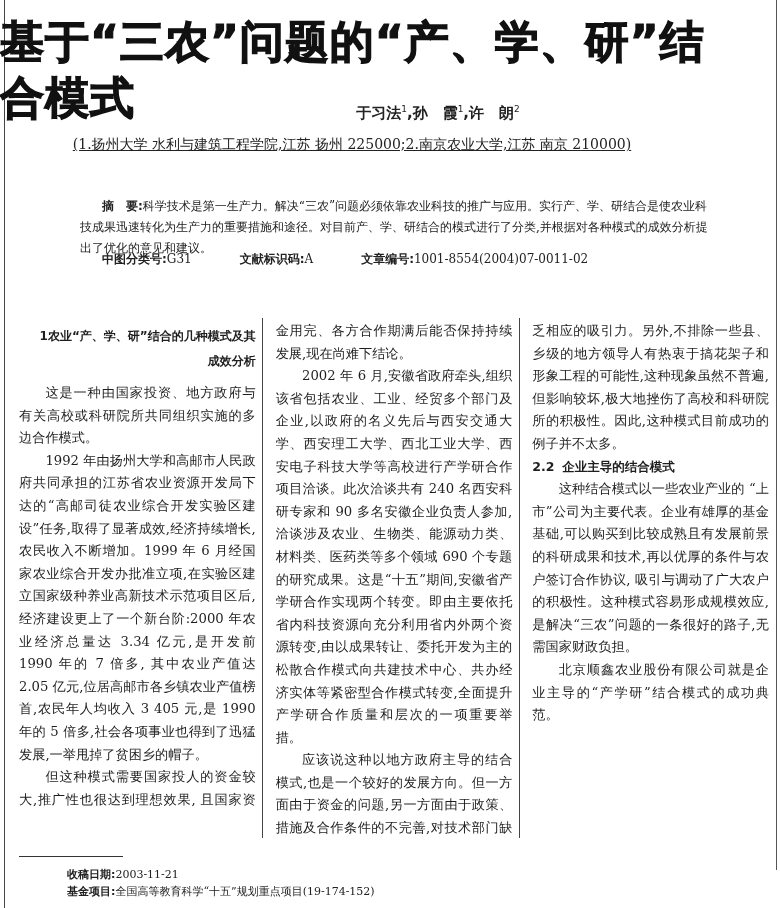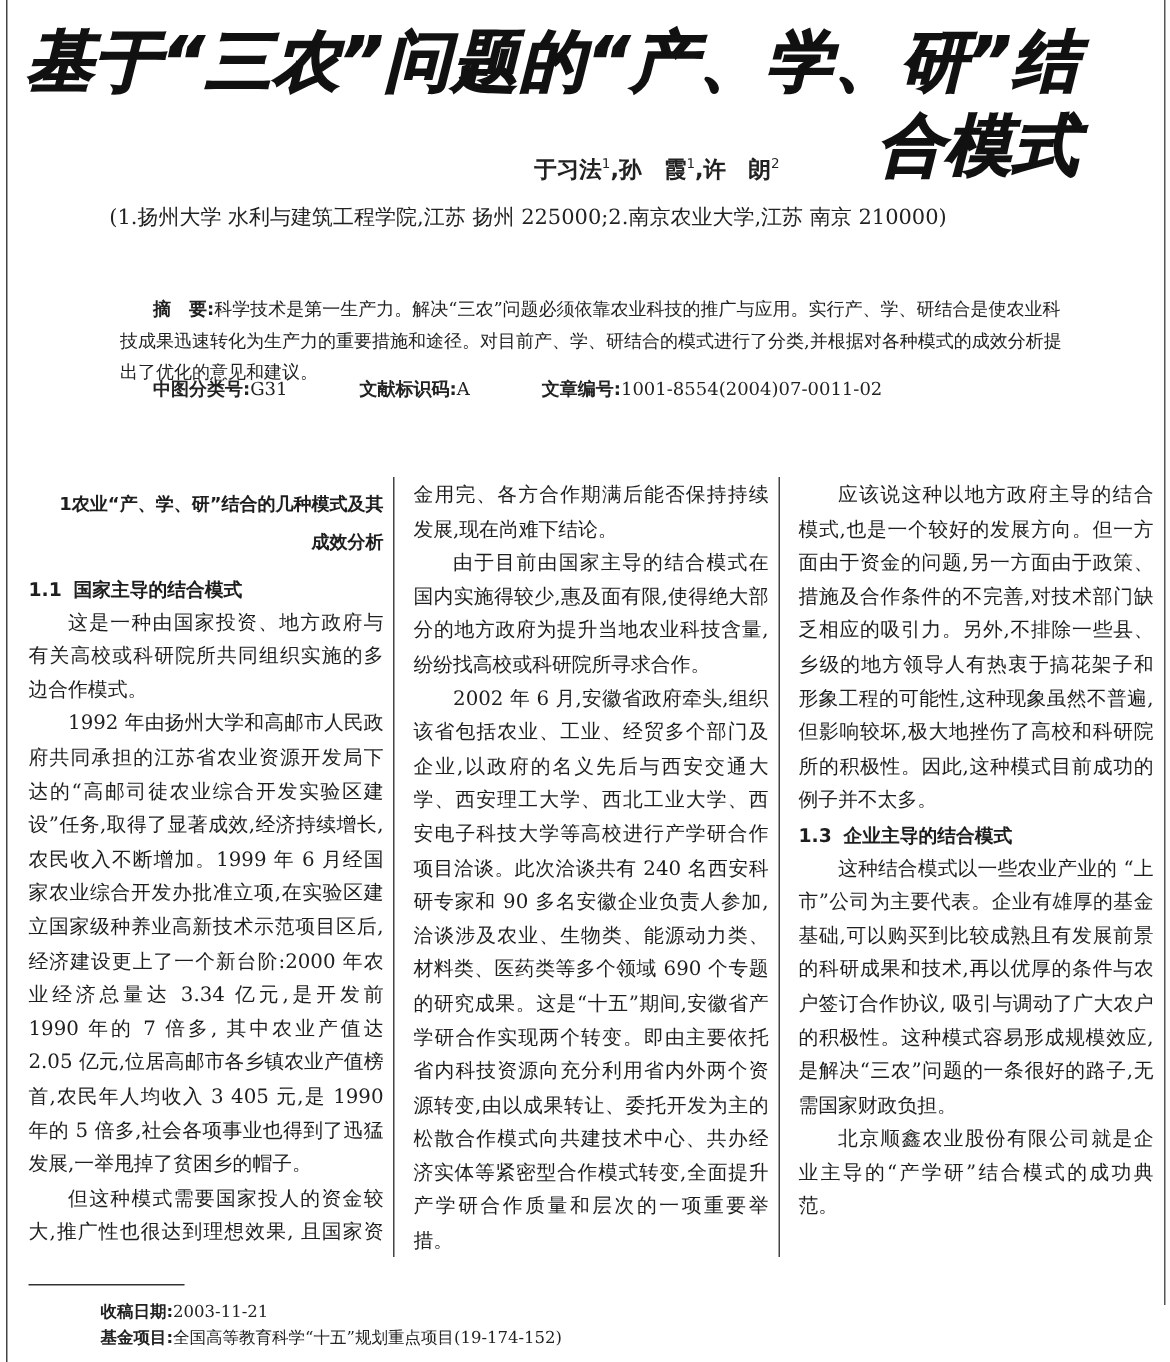--- a/index.html
+++ b/index.html
@@ -1,27 +1,27 @@
 <!DOCTYPE html>
 <html><head>
 <meta charset="utf-8">
 <style>
   html, body { margin: 0; padding: 0; background: #ffffff; }
   body { width: 780px; height: 908px; position: relative; overflow: hidden; color: #1a1a1a;
          font-family: "DejaVu Serif", "Liberation Serif", serif; }
   .frame-left { position: absolute; left: 4px; top: 0; width: 1px; height: 908px; background: #444; }
   .frame-right { position: absolute; left: 776px; top: 0; width: 1px; height: 870px; background: #555; }
-  .title { position: absolute; left: 0; top: 14px; width: 720px; text-align: right;
+  .title { position: absolute; left: 0; top: 14px; width: 720px; text-align: left;
            font-family: "DejaVu Sans", sans-serif; font-weight: 900; font-size: 44px; letter-spacing: 1px;
-           line-height: 56px; color: #111; font-style: italic; -webkit-text-stroke: 1.2px #111; }
+           line-height: 56px; color: #111; -webkit-text-stroke: 1.2px #111; }
   .authors { position: absolute; left: 0; top: 104px; width: 780px; text-align: center;
              font-family: "DejaVu Sans", sans-serif; font-weight: bold; font-size: 15px; color: #222; margin-left: 48px; }
   .authors sup { font-size: 9px; font-weight: normal; }
   .affil { position: absolute; left: 0; top: 136px; width: 704px; text-align: center;
-           font-size: 14px; color: #222; }
+           font-size: 14px; color: #222; text-decoration: underline; }
   .abstract { position: absolute; left: 80px; top: 196px; width: 630px; font-size: 12px; line-height: 21px; color: #222; }
   .abstract .lbl, .meta .lbl { font-family: "DejaVu Sans", sans-serif; font-weight: bold; }
   .abstract p { margin: 0; text-indent: 22px; }
   .meta { position: absolute; left: 102px; top: 248px; font-size: 12px; line-height: 23px; color: #222; }
   .meta-row { white-space: nowrap; }
   .meta-row span.gap { display: inline-block; width: 48px; }
   .sep1 { position: absolute; left: 262px; top: 318px; width: 1px; height: 520px; background: #444; }
   .sep2 { position: absolute; left: 519px; top: 318px; width: 1px; height: 520px; background: #444; }
   .h1 { font-family: "DejaVu Sans", sans-serif; font-weight: bold; font-size: 12px; line-height: 25px; margin: 4px 0 8px 0; text-align: right; }
   .h2 { font-family: "DejaVu Sans", sans-serif; font-weight: bold; font-size: 12.5px; line-height: 22.6px; margin: 0; text-align: left; }
@@ -52,28 +52,26 @@
 
 <div class="meta">
   <div class="meta-row"><span class="lbl">中图分类号:</span><span>G31</span><span class="gap"></span><span class="lbl">文献标识码:</span><span>A</span><span class="gap"></span><span class="lbl">文章编号:</span><span>1001-8554(2004)07-0011-02</span></div>
 </div>
 
 <div class="sep1"></div>
 <div class="sep2"></div>
 
 <div id="flow" style="position:absolute; left:19px; top:320px; width:750px; height:525px; column-count:3; column-gap:20px; column-fill:auto; font-size:13.2px; line-height:22.6px; color:#1e1e1e; text-align:justify;">
   <div class="h1"><span class="num">1</span><span>农业“产、学、研”结合的几种模式及其成效分析</span></div>
-  <div class="h2"><span class="num">1.1</span><span>国家主导的结合模式</span></div>
   <p class="para">这是一种由国家投资、地方政府与有关高校或科研院所共同组织实施的多边合作模式。</p>
   <p class="para">1992 年由扬州大学和高邮市人民政府共同承担的江苏省农业资源开发局下达的“高邮司徒农业综合开发实验区建设”任务,取得了显著成效,经济持续增长,农民收入不断增加。1999 年 6 月经国家农业综合开发办批准立项,在实验区建立国家级种养业高新技术示范项目区后,经济建设更上了一个新台阶:2000 年农业经济总量达 3.34 亿元,是开发前 1990 年的 7 倍多, 其中农业产值达 2.05 亿元,位居高邮市各乡镇农业产值榜首,农民年人均收入 3 405 元,是 1990 年的 5 倍多,社会各项事业也得到了迅猛发展,一举甩掉了贫困乡的帽子。</p>
   <p class="para">但这种模式需要国家投人的资金较大,推广性也很达到理想效果, 且国家资金用完、各方合作期满后能否保持持续发展,现在尚难下结论。</p>
-  <p class="para">由于目前由国家主导的结合模式在国内实施得较少,惠及面有限,使得绝大部分的地方政府为提升当地农业科技含量,纷纷找高校或科研院所寻求合作。</p>
   <p class="para">2002 年 6 月,安徽省政府牵头,组织该省包括农业、工业、经贸多个部门及企业,以政府的名义先后与西安交通大学、西安理工大学、西北工业大学、西安电子科技大学等高校进行产学研合作项目洽谈。此次洽谈共有 240 名西安科研专家和 90 多名安徽企业负责人参加,洽谈涉及农业、生物类、能源动力类、材料类、医药类等多个领域 690 个专题的研究成果。这是“十五”期间,安徽省产学研合作实现两个转变。即由主要依托省内科技资源向充分利用省内外两个资源转变,由以成果转让、委托开发为主的松散合作模式向共建技术中心、共办经济实体等紧密型合作模式转变,全面提升产学研合作质量和层次的一项重要举措。</p>
   <p class="para">应该说这种以地方政府主导的结合模式,也是一个较好的发展方向。但一方面由于资金的问题,另一方面由于政策、措施及合作条件的不完善,对技术部门缺乏相应的吸引力。另外,不排除一些县、乡级的地方领导人有热衷于搞花架子和形象工程的可能性,这种现象虽然不普遍,但影响较坏,极大地挫伤了高校和科研院所的积极性。因此,这种模式目前成功的例子并不太多。</p>
-  <div class="h2"><span class="num">1.3</span><span>企业主导的结合模式</span></div>
+  <div class="h2"><span class="num">2.2</span><span>企业主导的结合模式</span></div>
   <p class="para">这种结合模式以一些农业产业的 “上市”公司为主要代表。企业有雄厚的基金基础,可以购买到比较成熟且有发展前景的科研成果和技术,再以优厚的条件与农户签订合作协议, 吸引与调动了广大农户的积极性。这种模式容易形成规模效应,是解决“三农”问题的一条很好的路子,无需国家财政负担。</p>
   <p class="para">北京顺鑫农业股份有限公司就是企业主导的“产学研”结合模式的成功典范。</p>
 
 </div>
 
 <div class="footrule"></div>
 <div class="foot">
   <div><span class="lbl">收稿日期:</span><span>2003-11-21</span></div>
   <div><span class="lbl">基金项目:</span><span>全国高等教育科学“十五”规划重点项目(19-174-152)</span></div>
 </div>

